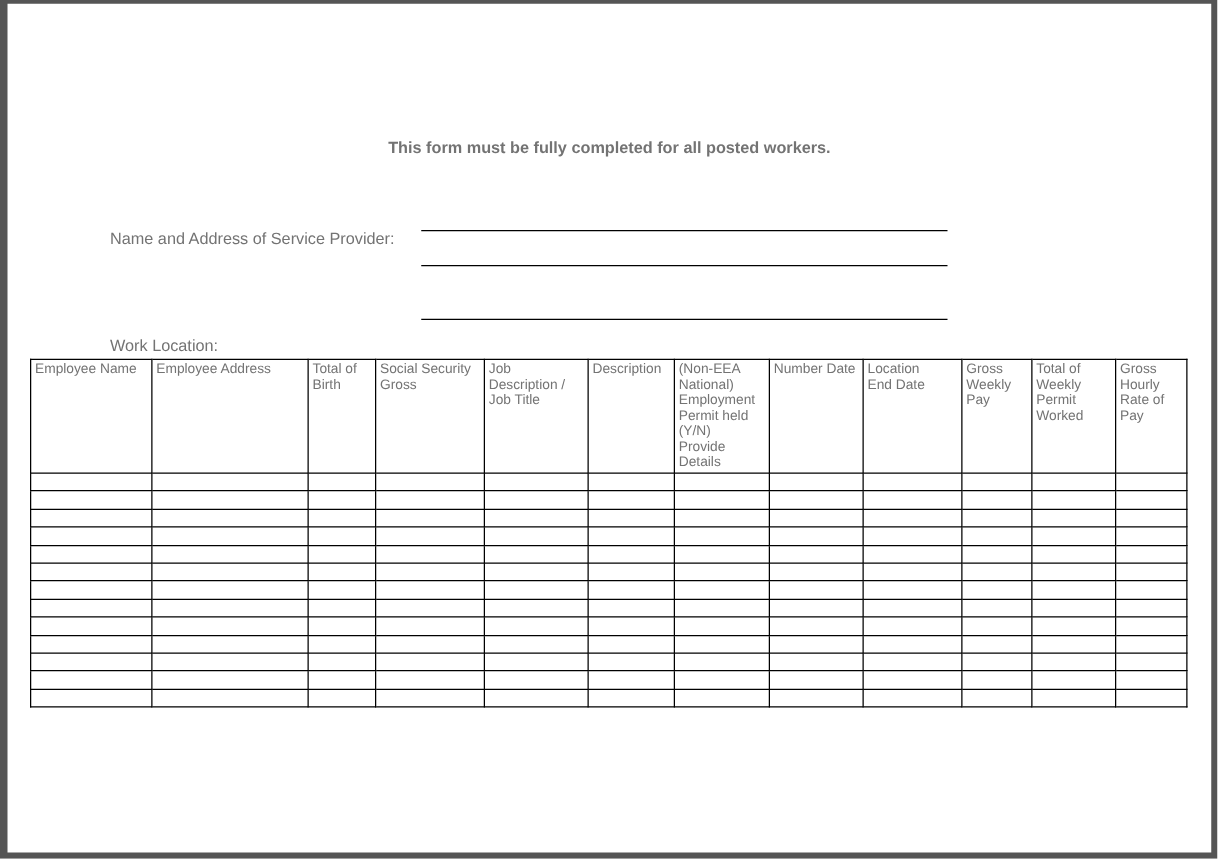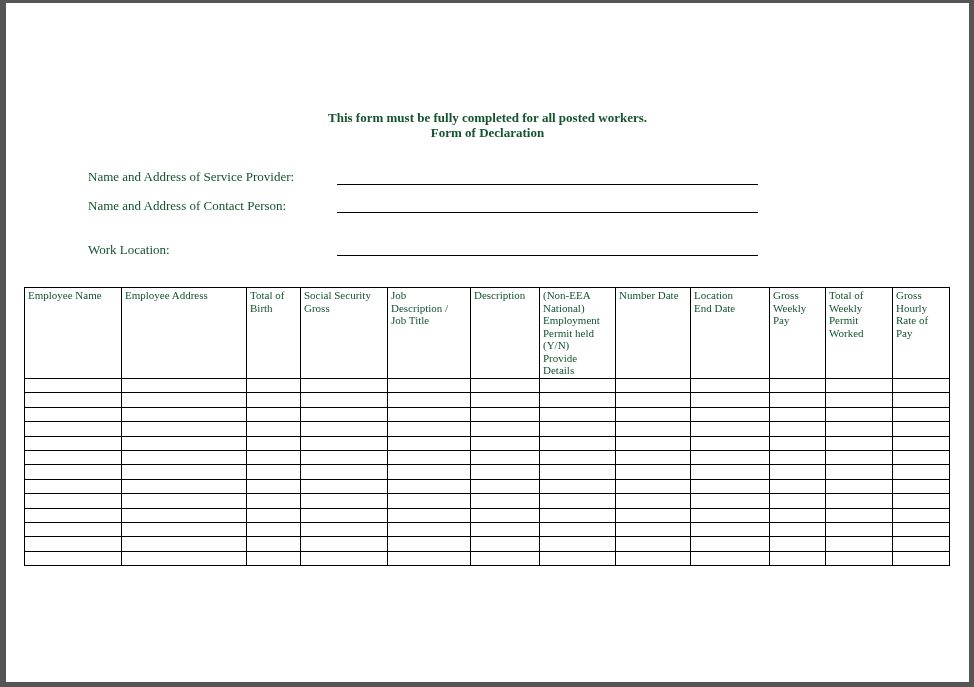--- a/index.html
+++ b/index.html
@@ -9,44 +9,45 @@
   }
   .page {
     position: relative;
     width: 974px;
     height: 687px;
     box-sizing: border-box;
     border-style: solid;
     border-color: #555555;
     border-width: 3px 5px 5px 6px;
     background: #ffffff;
-    color: #14532d;
-    font-family: Liberation Serif, serif;
+    color: #737373;
+    font-family: Liberation Sans, sans-serif;
     overflow: hidden;
   }
   .title-block {
     position: absolute;
     top: 108px;
     left: 0;
     right: 0;
     text-align: center;
     font-weight: bold;
     font-size: 13px;
     line-height: 14.5px;
   }
   .field-label {
     position: absolute;
     left: 82px;
     font-size: 13px;
     line-height: 15px;
     white-space: nowrap;
+    margin-top: 14px;
   }
   .fl-0 { top: 166px; }
   .fl-1 { top: 195px; }
-  .fl-2 { top: 239px; }
+  .fl-2 { top: 252px; }
   .fill-line {
     position: absolute;
     left: 331px;
     width: 421px;
     height: 0;
     border-bottom: 1.5px solid #000000;
   }
   .ln-0 { top: 181px; }
   .ln-1 { top: 209px; }
   .ln-2 { top: 252px; }
@@ -90,27 +91,25 @@
   .c10 { width: 67px; }
   .c11 { width: 57px; }
 </style>
 </head>
 <body>
 
 <div class="page">
 
   <div class="title-block">
     <div>This form must be fully completed for all posted workers.</div>
-    <div>Form of Declaration</div>
   </div>
 
   <div class="field-label fl-0">Name and Address of Service Provider:</div>
   <div class="fill-line ln-0"></div>
 
-  <div class="field-label fl-1">Name and Address of Contact Person:</div>
   <div class="fill-line ln-1"></div>
 
   <div class="field-label fl-2">Work Location:</div>
   <div class="fill-line ln-2"></div>
 
   <table class="decl-table">
     <colgroup>
       <col class="c0">
         <col class="c1">
         <col class="c2">

